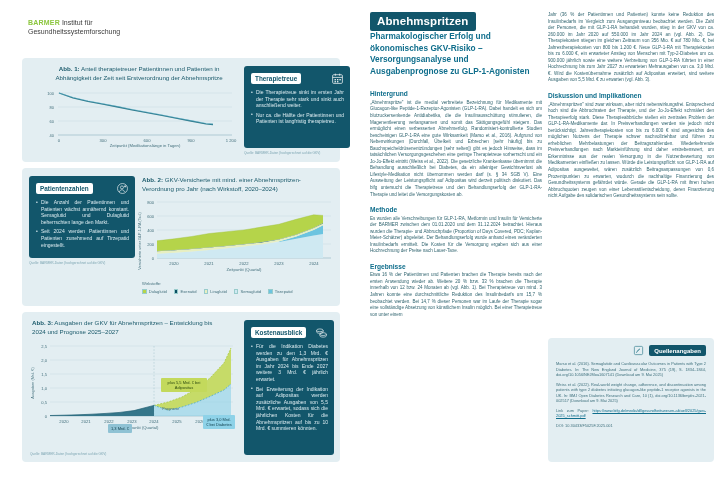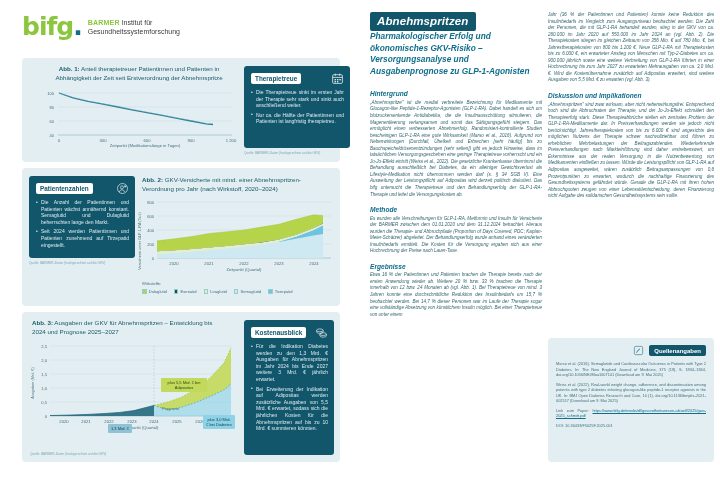--- a/index.html
+++ b/index.html
@@ -54,21 +54,21 @@
     content: "•"; position: absolute; left: 0; top: -0.5px; font-size: 5px;
   }
 
   .src { position: absolute; font-size: 3.2px; color: #7ea6b3; }
 
   
   .chart { position: absolute; }
   .axis-lbl { font-size: 4px; fill: #44707d; }
 
   
-  .col { position: absolute; font-style: italic; }
+  .col { position: absolute; }
   .sec-h {
     font-weight: 700; font-size: 6.6px; color: #0f6e8c; margin-bottom: 2.5px;
   }
   .body-t {
     font-size: 4.55px; line-height: 6.55px; text-align: justify; color: #30646f;
     hyphens: auto;
   }
   .title-tag {
     display: inline-block; background: #12566b; color: #fff; font-weight: 700;
     font-size: 11.5px; padding: 3px 7px 4px; border-radius: 2px; letter-spacing: .1px;
@@ -96,21 +96,20 @@
     position: absolute; font-size: 4px; line-height: 5px; text-align: center;
     padding: 2px 3px; border-radius: 1px; font-weight: 400;
   }
 </style>
 </head>
 <body>
 
 <div class="page">
 
   <div class="logo-wrap">
-    <div class="logo-bifg"><span>bifg</span><span class="logo-dot">.</span></div>
     <div class="logo-txt">
       <div><span class="b">BARMER</span> <span class="inst">Institut für</span></div>
       <div class="inst">Gesundheitssystemforschung</div>
     </div>
   </div>
 
   <div class="panel" style="left:22px; top:58px; width:318px; height:104px;">
     <div class="fig-title" style="position:absolute; left:24px; top:7px; width:186px; text-align:center;">
       <b>Abb. 1:</b>
       <span>Anteil therapietreuer Patientinnen und Patienten in Abhängigkeit der Zeit seit Erstverordnung der Abnehmspritze</span>

